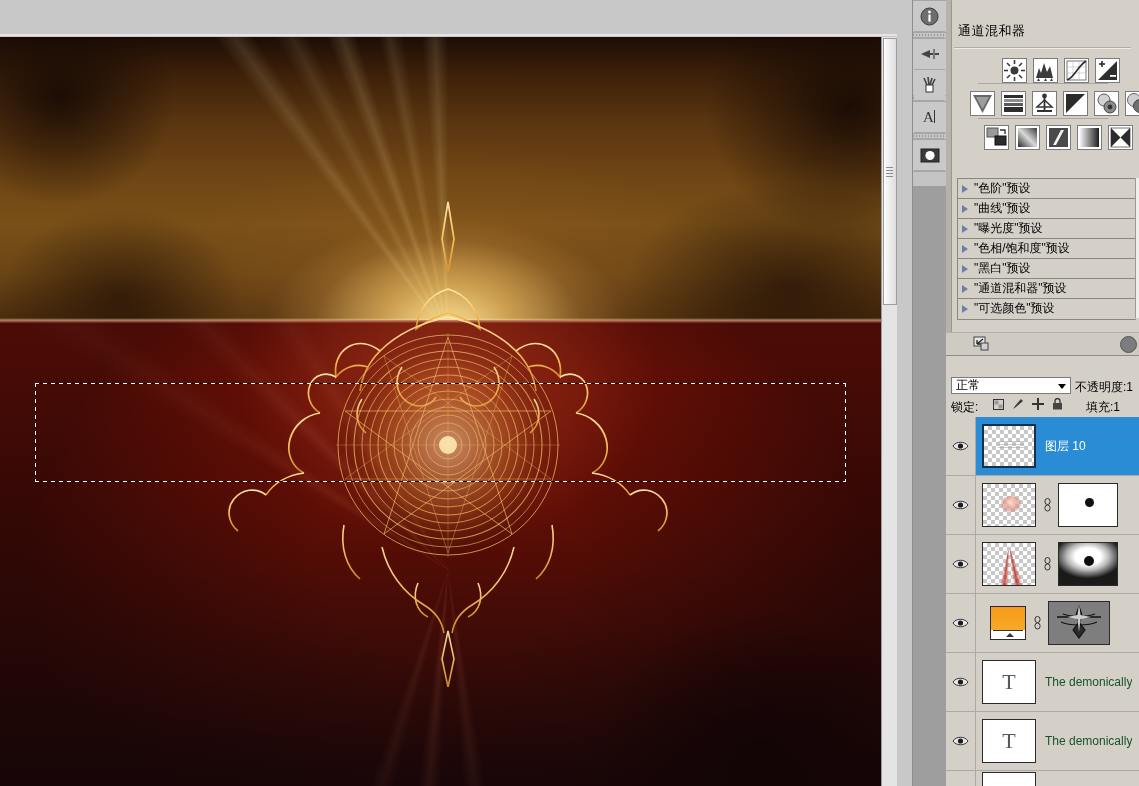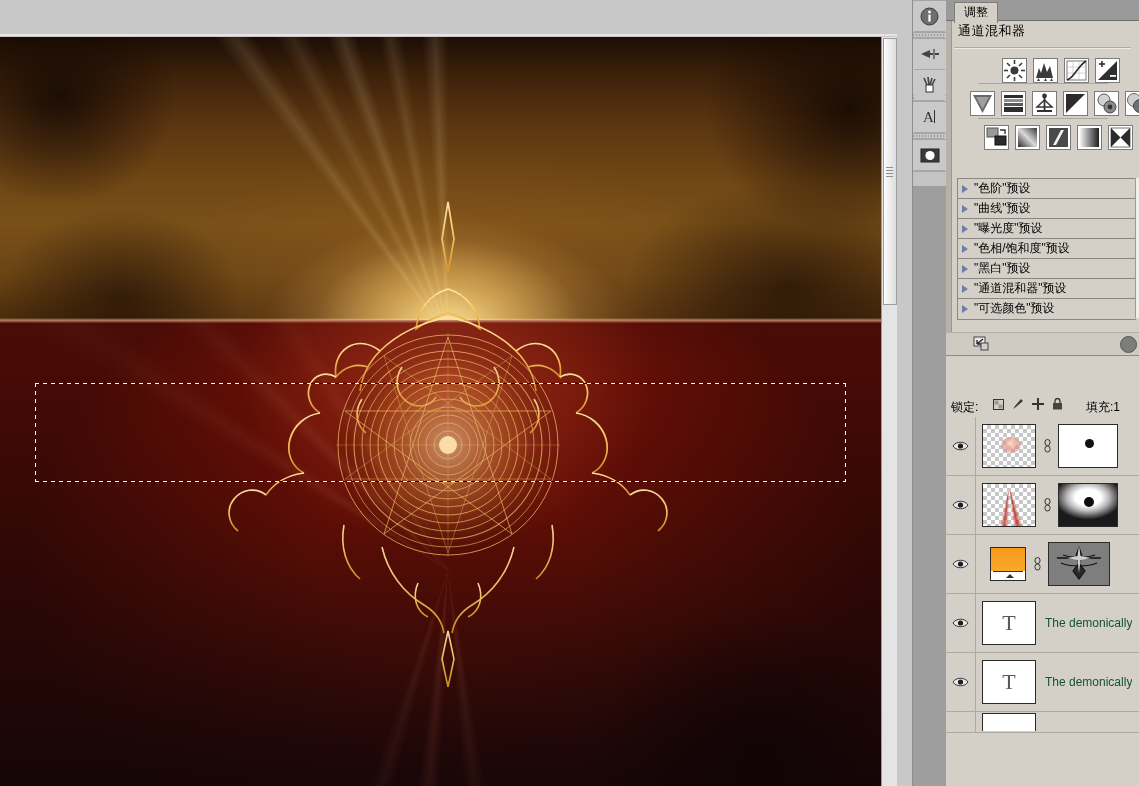--- a/index.html
+++ b/index.html
@@ -331,23 +331,20 @@
           </svg>
       </div>
     </div>
     <div class="dock-rest"></div>
   </div>
 
   <div class="right">
 
     <div class="adj-panel">
       <div class="panel-left-rail"></div>
-      <div class="panel-tabbar">
-        <div class="panel-tab">调整</div>
-      </div>
       <div class="adj-title">通道混和器</div>
       <div class="adj-sep" style="top:47px;"></div>
 
       <div class="icon-rows">
 
         <div class="icon-row r1">
           <div class="adj-ic">
             <svg width="23" height="23" viewBox="0 0 23 23">
                 <circle cx="11.5" cy="11.5" r="4" fill="#3b3b3b"></circle>
                 <g stroke="#3b3b3b" stroke-width="1.6">
@@ -528,20 +525,29 @@
               <path d="M11 3 L5 8 M5 8 L5 4 M5 8 L9 8" stroke="#222" stroke-width="1.3" fill="none"></path>
               <rect x="9" y="7" width="7" height="7" fill="#cfcfcf" stroke="#444"></rect>
             </svg>
         </div>
         <div class="circ-ic"></div>
       </div>
     </div>
 
     <div class="layers-panel">
 
+      <div class="lp-row1">
+        <div class="blend-select">
+          <span>正常</span>
+          <span class="sel-arrow"></span>
+        </div>
+        <div class="op-label">
+          <span>不透明度:</span><span>1</span>
+        </div>
+      </div>
 
       <div class="lp-row2">
         <span class="lock-label">锁定:</span>
         <div class="lock-ics">
           <span>
             <svg width="11" height="11" viewBox="0 0 11 11">
                 <rect x="0.5" y="0.5" width="10" height="10" fill="none" stroke="#333"></rect>
                 <rect x="1.5" y="1.5" width="4" height="4" fill="#9a9a9a"></rect>
                 <rect x="5.5" y="5.5" width="4" height="4" fill="#9a9a9a"></rect>
               </svg>
@@ -564,20 +570,32 @@
               </svg>
           </span>
         </div>
         <span class="fill-label">
           <span>填充:</span><span>1</span>
         </span>
       </div>
 
       <div class="layer-list">
 
+        <div class="layer-row selected">
+          <div class="eye-cell">
+            <svg width="17" height="12" viewBox="0 0 17 12">
+                <path d="M1 6 C4 1 13 1 16 6 C13 11 4 11 1 6 Z" fill="#e9e9e9" stroke="#333"></path>
+                <circle cx="8.5" cy="6" r="2.6" fill="#1d1d1d"></circle>
+              </svg>
+          </div>
+          <div class="thumb chk sel-outline">
+            <div style="position:absolute;left:14px;top:15px;width:26px;height:8px;background:repeating-linear-gradient(180deg,rgba(150,150,150,.45) 0 1px,transparent 1px 3px);"></div>
+          </div>
+          <span class="layer-name">图层 10</span>
+        </div>
 
         <div class="layer-row">
           <div class="eye-cell">
             <svg width="17" height="12" viewBox="0 0 17 12">
                 <path d="M1 6 C4 1 13 1 16 6 C13 11 4 11 1 6 Z" fill="#e9e9e9" stroke="#333"></path>
                 <circle cx="8.5" cy="6" r="2.6" fill="#1d1d1d"></circle>
               </svg>
           </div>
           <div class="thumb chk">
             <div style="position:absolute;left:18px;top:12px;width:20px;height:16px;border-radius:50%;

